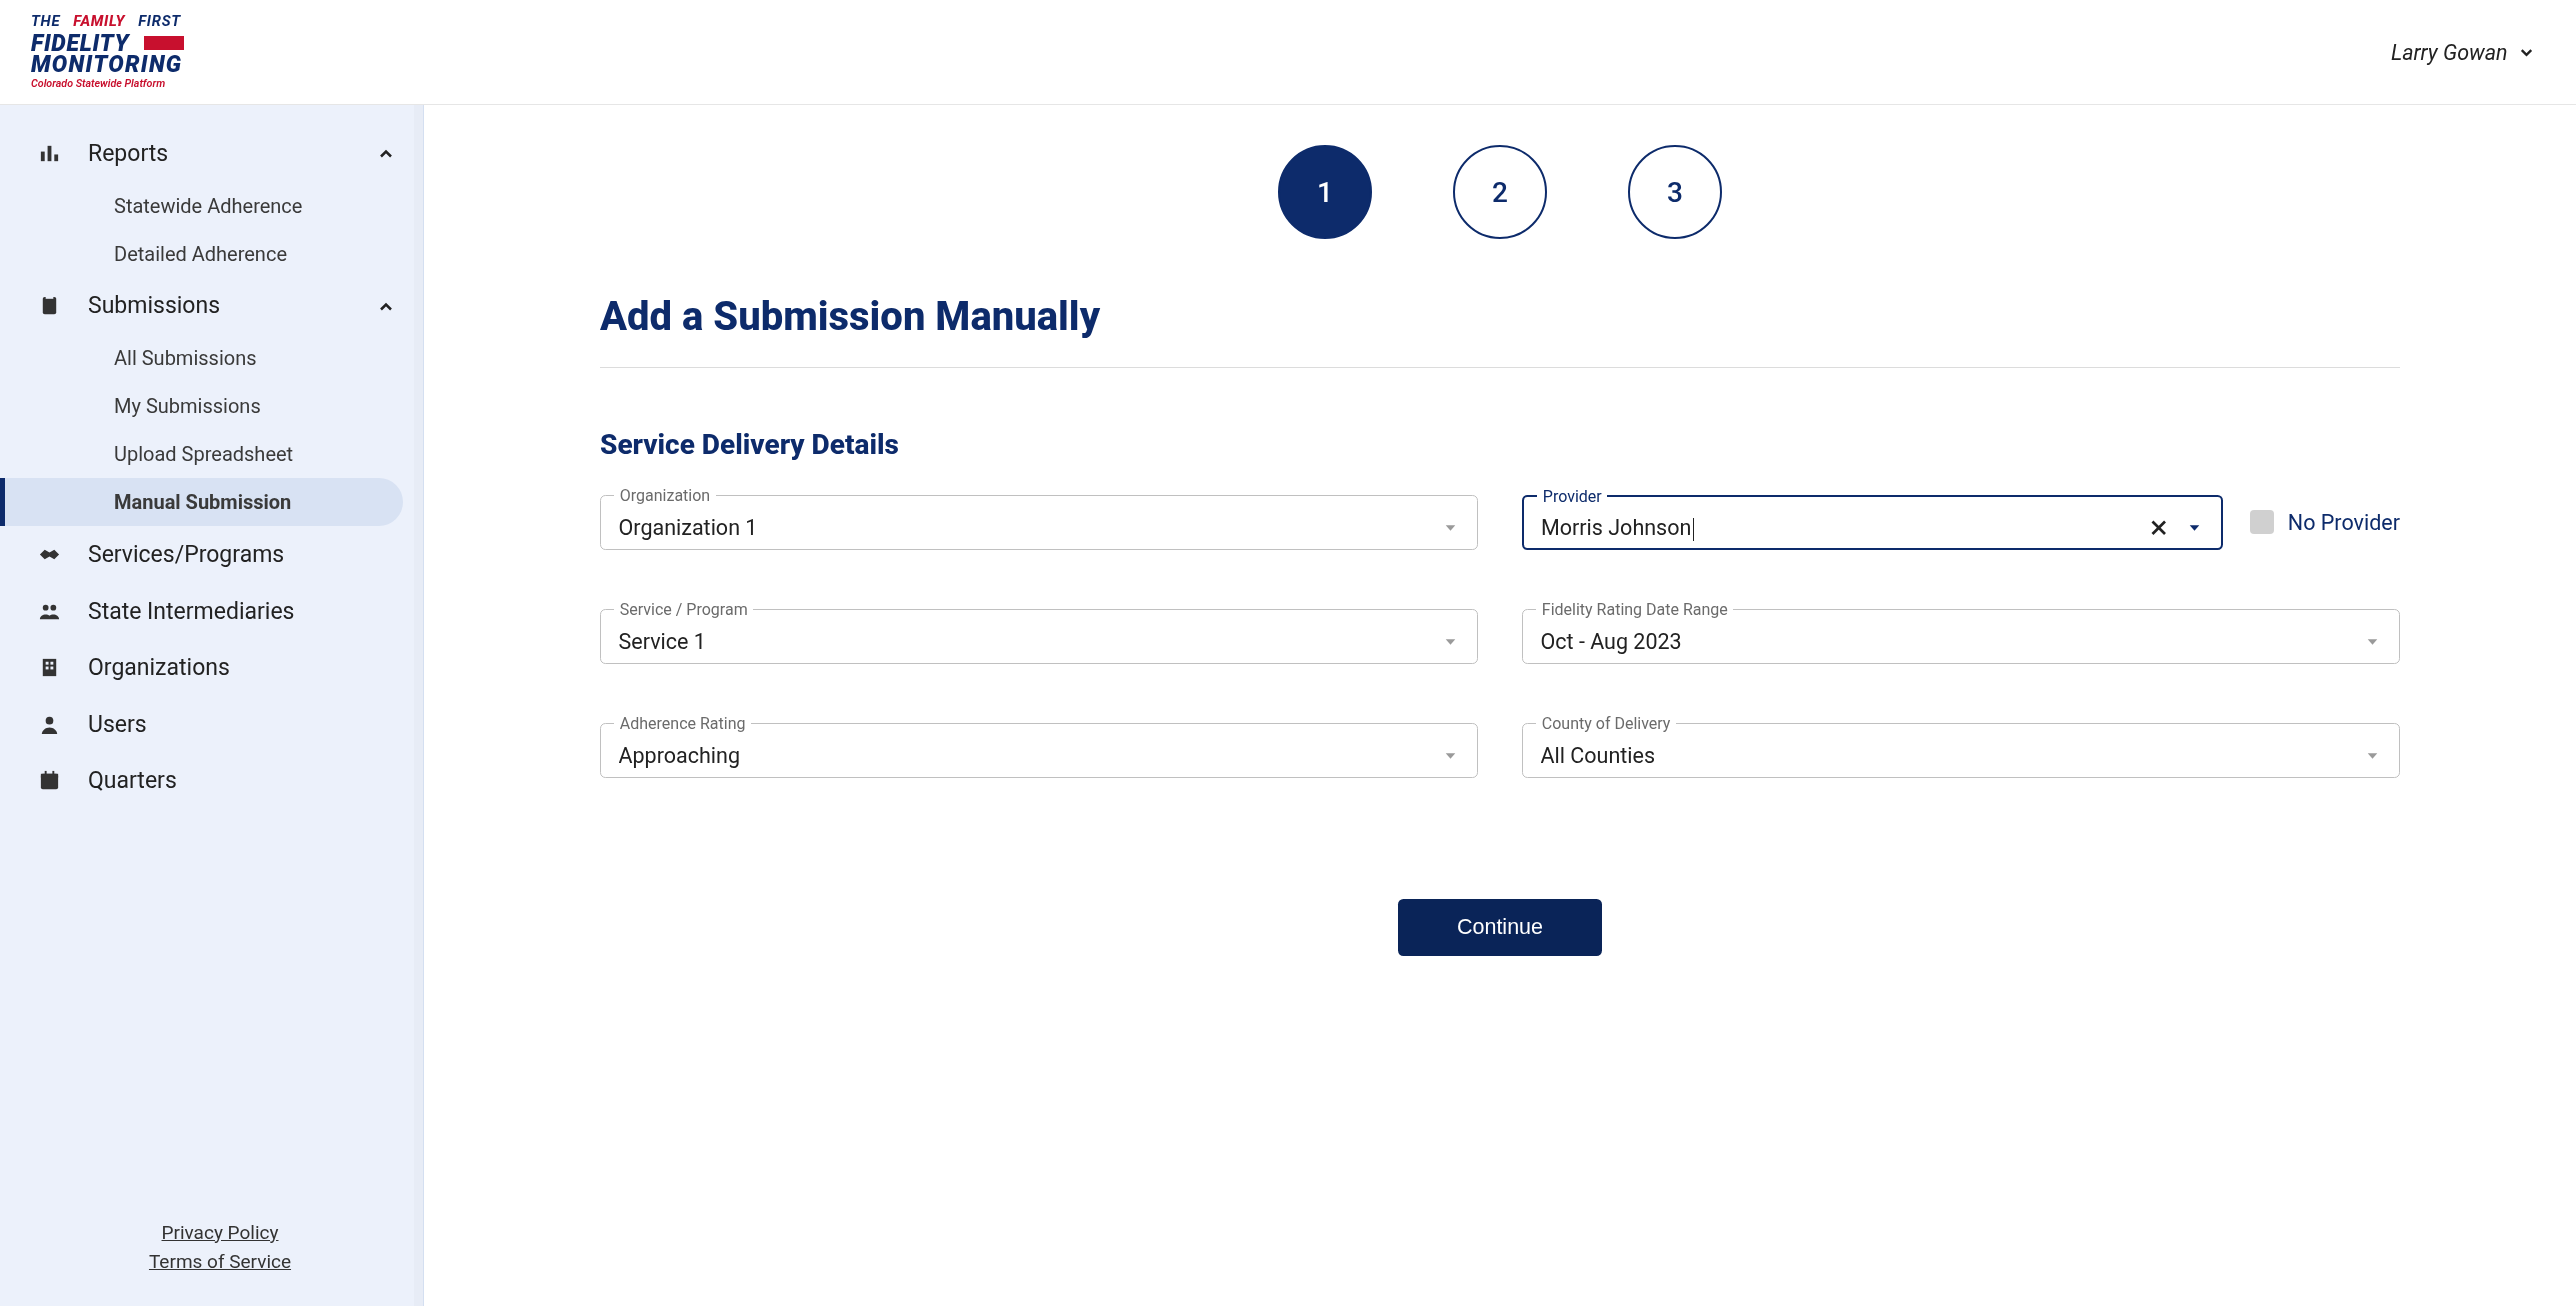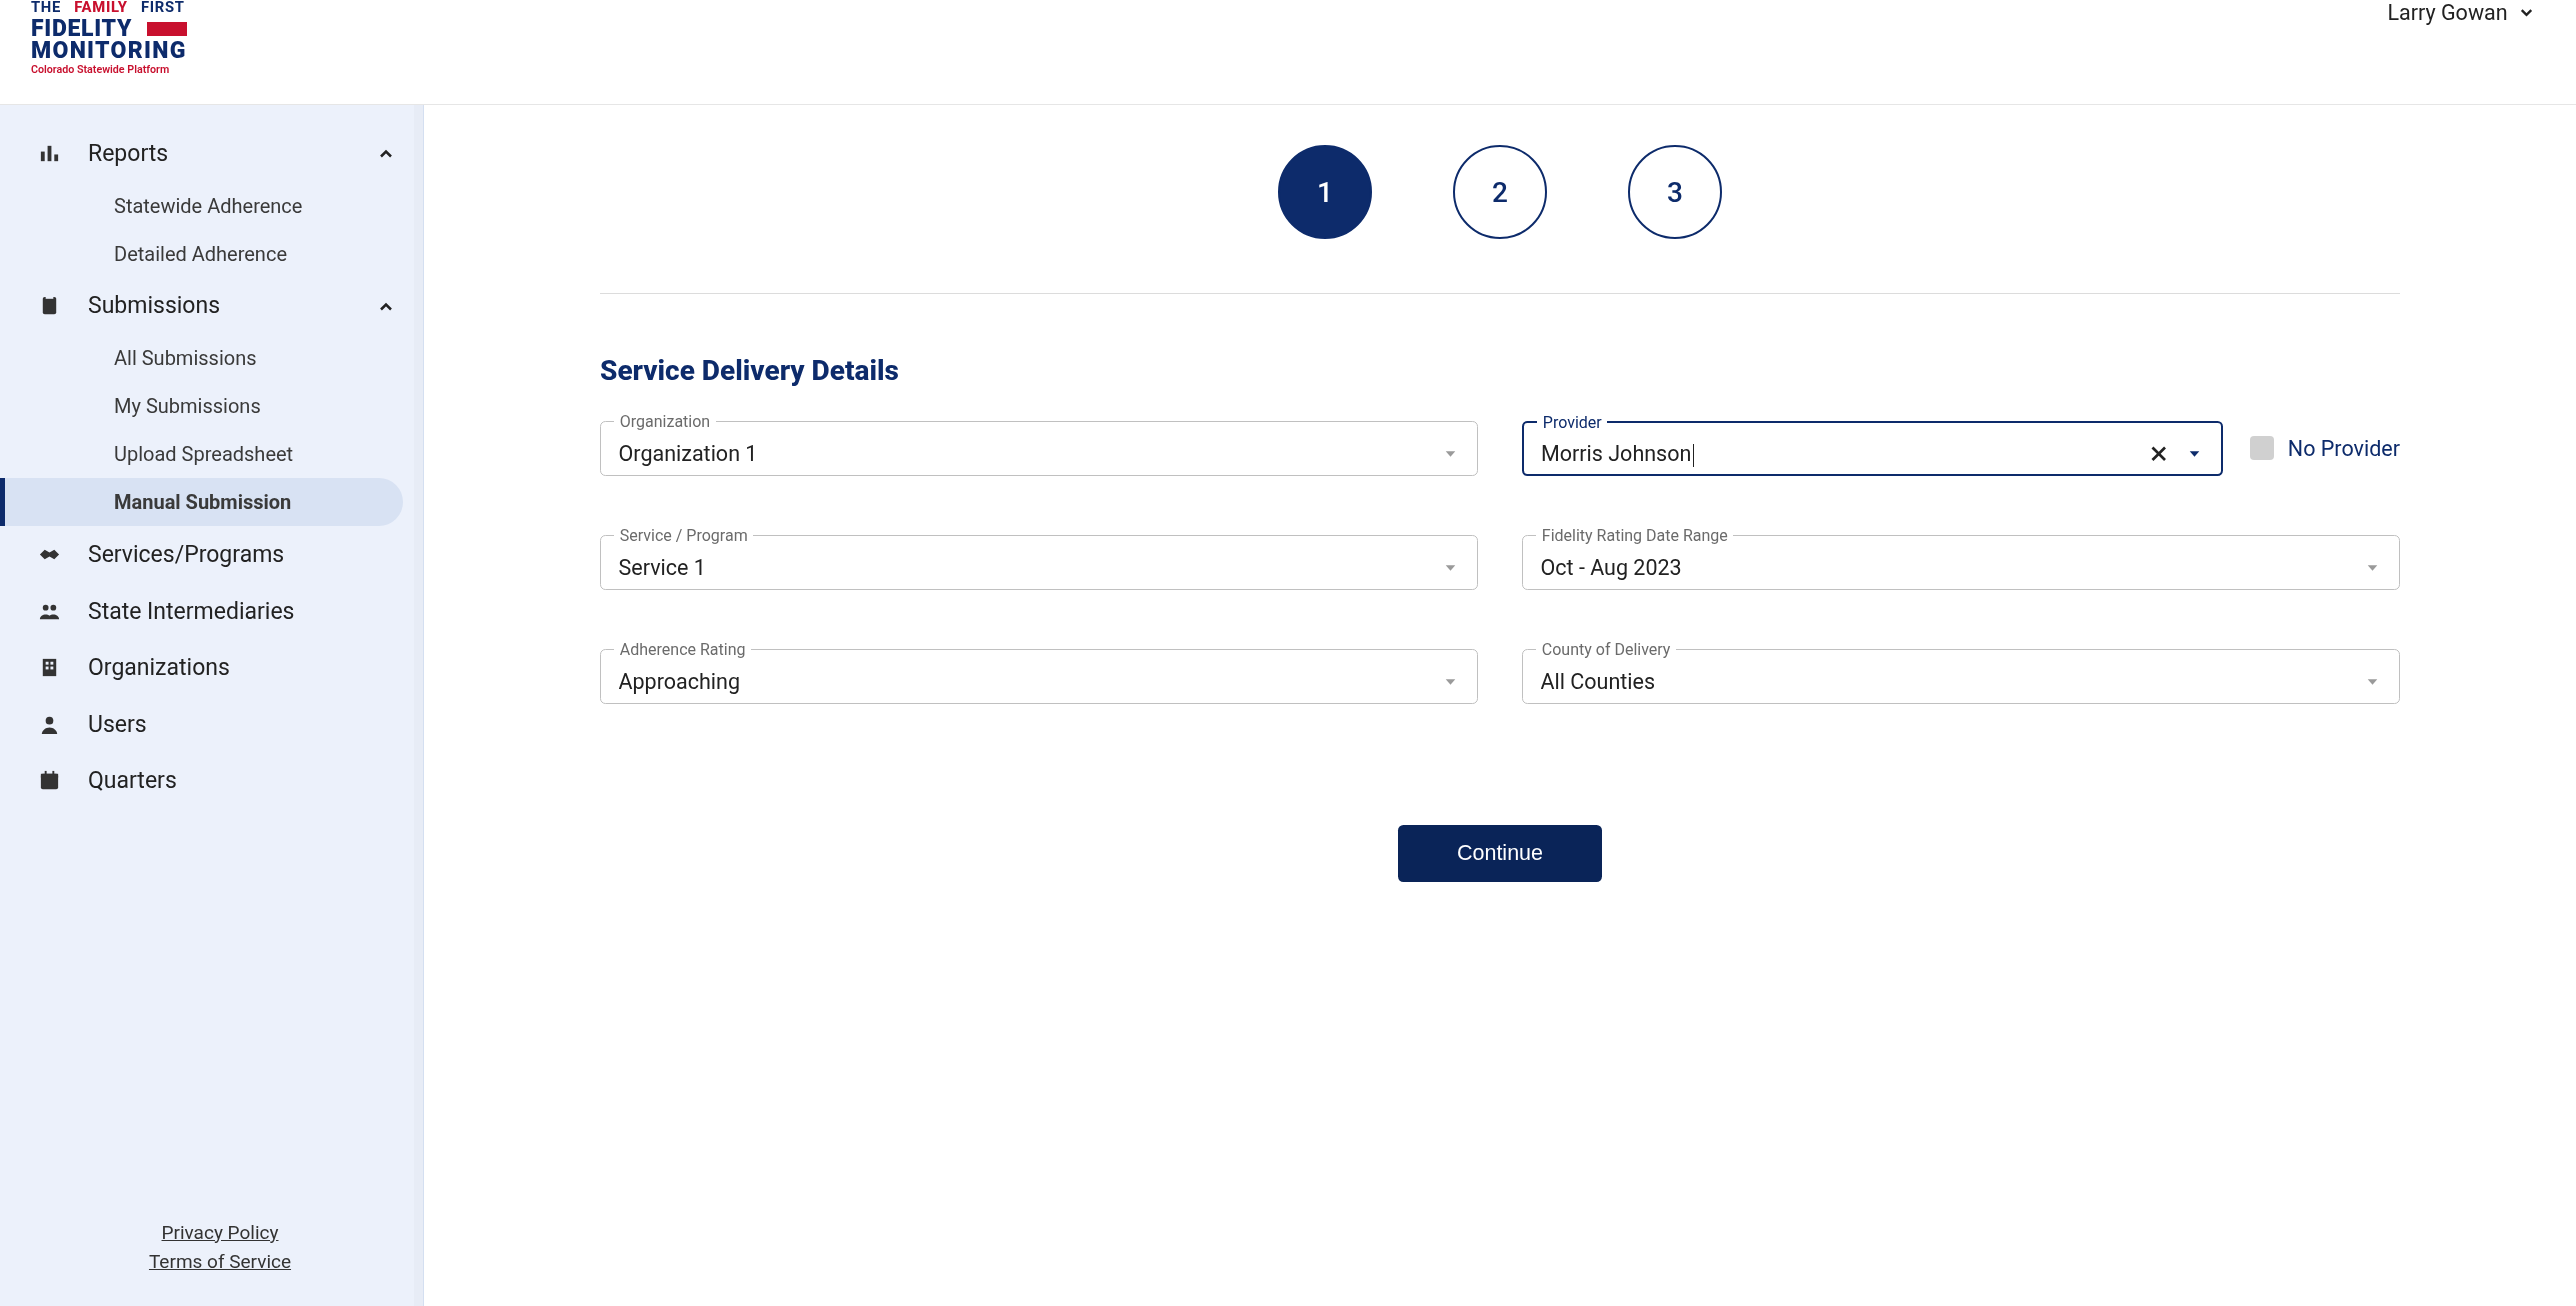--- a/index.html
+++ b/index.html
@@ -17,22 +17,23 @@
     --link:#444;
   }
   *{box-sizing:border-box;}
   html,body{margin:0;padding:0;height:100%;font-family:-apple-system,BlinkMacSystemFont,"Segoe UI",Roboto,Arial,sans-serif;color:var(--text-dark);background:#fff;}
   body{width:2576px;height:1307px;transform-origin:top left;}
 
   
   .topbar{
     height:105px;
     border-bottom:0.7px solid var(--border-light);
-    display:flex;align-items:flex-start;justify-content:space-between;
+    display:flex;align-items:center;justify-content:space-between;
     padding:0 40px 0 31px;
+    font-style:italic;
   }
   .logo{display:flex;flex-direction:column;line-height:1;}
   .logo .l1{font-size:14.8px;letter-spacing:0.7px;}
   .logo .l1 .the{color:var(--navy);font-weight:700;}
   .logo .l1 .fam{color:var(--red);font-weight:800;}
   .logo .l1 .first{color:var(--navy);font-weight:700;}
   .logo .l2{display:flex;align-items:center;gap:15px;margin-top:2.7px;}
   .logo .l2 .fid{color:var(--navy);font-weight:900;font-size:23px;letter-spacing:0.7px;}
   .logo .l2 .bar{width:40px;height:13.4px;background:var(--red);}
   .logo .l3{color:var(--navy);font-weight:900;font-size:23px;letter-spacing:1.3px;margin-top:-1.3px;}
@@ -277,20 +278,21 @@
   </nav>
 
   <main class="main">
     <div class="stepper">
       <div class="step active">1</div>
       <div class="step">2</div>
       <div class="step">3</div>
     </div>
 
     <div class="content-inner">
+      <h1 class="page-title">Add a Submission Manually</h1>
       <div class="divider"></div>
 
       <h2 class="section-title">Service Delivery Details</h2>
 
       <div class="form-grid">
 
         <div class="field">
           <span class="flabel">Organization</span>
           <span class="fvalue">Organization 1</span>
           <span class="arrow">

